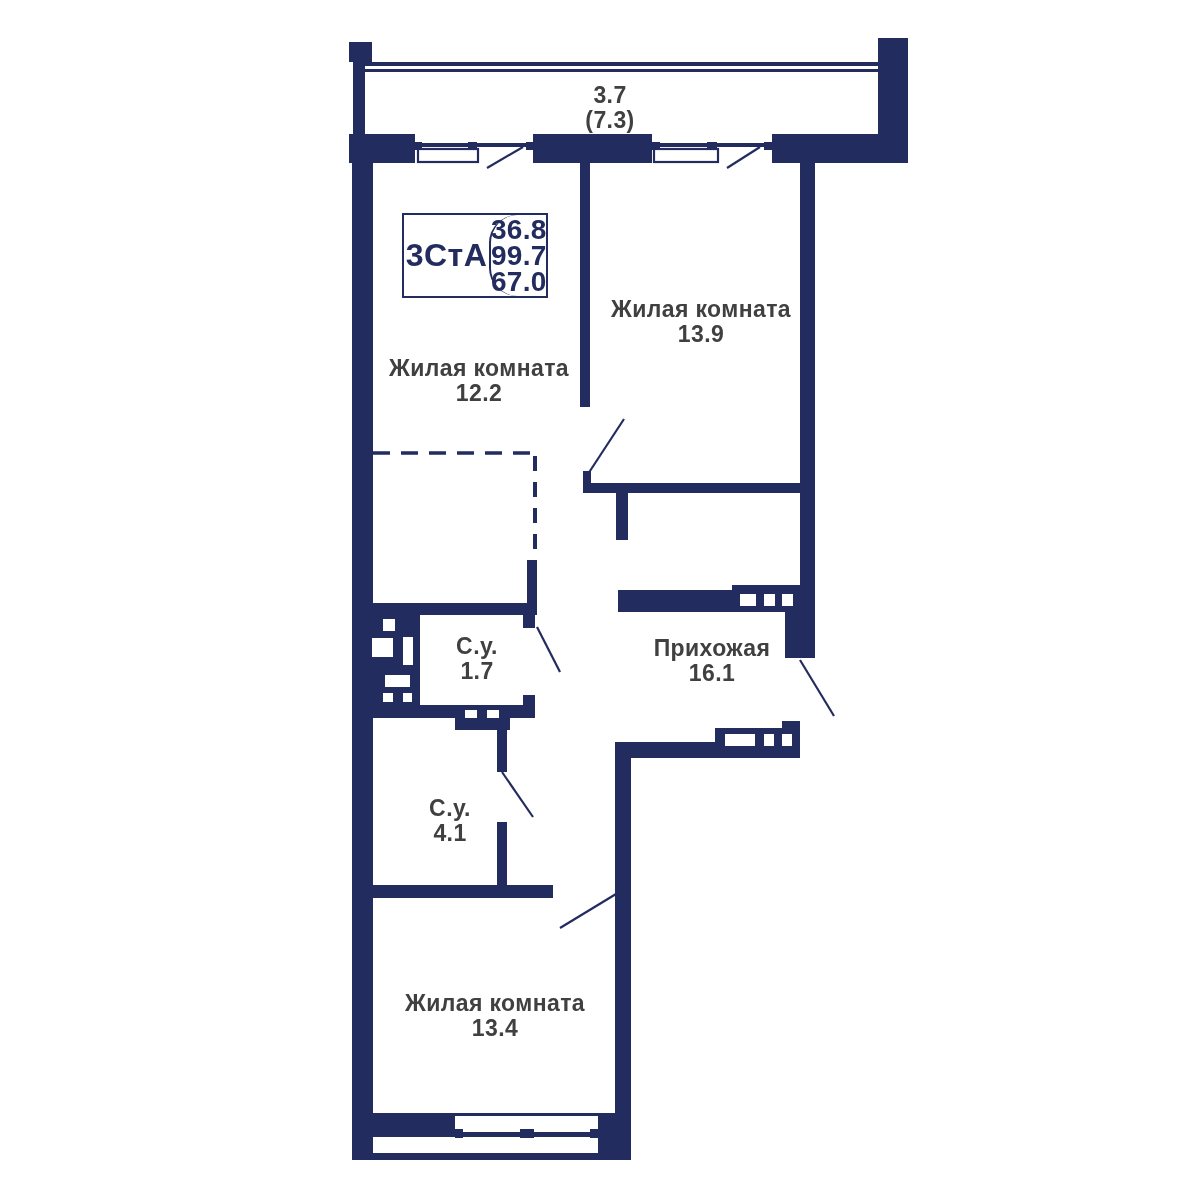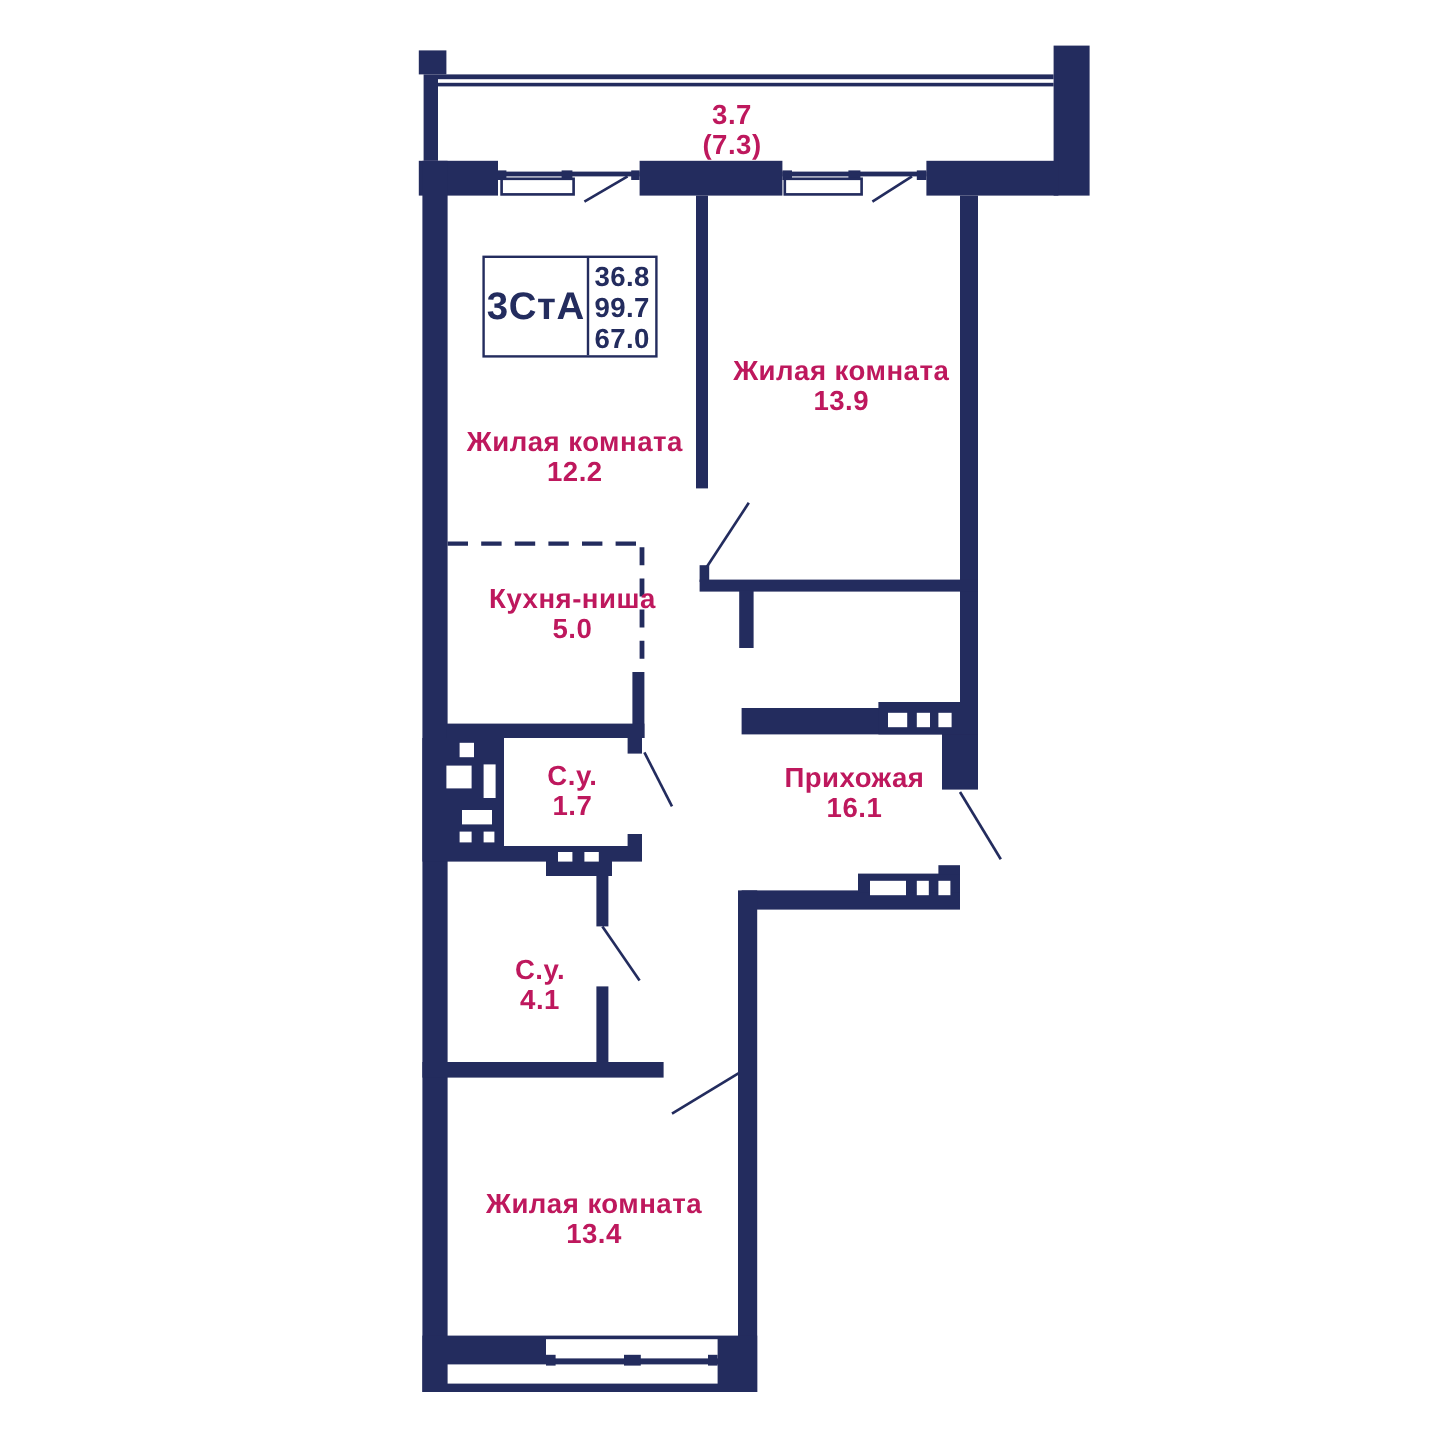--- a/index.html
+++ b/index.html
@@ -8,21 +8,21 @@
     width:1200px;height:1200px;
     background:#ffffff;
     font-family:"Liberation Sans", sans-serif;
     overflow:hidden;
   }
   .plan-svg{position:absolute;left:0;top:0;}
   .lbl{
     position:absolute;
     transform:translateX(-50%);
     text-align:center;
-    color:#be185d;
+    color:#404040;
     font-size:23px;
     font-weight:600;
     letter-spacing:.4px;
     line-height:25px;
     white-space:nowrap;
   }
   .info-box{
     position:absolute;
     left:402px;top:213px;
     width:146px;height:85px;
@@ -33,21 +33,21 @@
   }
   .info-box .type-cell{
     flex:0 0 85px;
     display:flex;align-items:center;justify-content:center;
     font-size:32px;font-weight:600;letter-spacing:.5px;
   }
   .info-box .areas-cell{
     flex:1;
     border-left:2.5px solid #232c5e;
     display:flex;flex-direction:column;align-items:center;justify-content:center;
-    font-size:23px;font-weight:600;line-height:26px;letter-spacing:.3px;
+    font-size:28px;font-weight:600;line-height:26px;letter-spacing:.3px;border-radius:28px;
   }
 </style>
 </head>
 <body>
 
 <div class="canvas">
 
   <svg class="plan-svg" width="1200" height="1200" viewBox="0 0 1200 1200">
     <g fill="#232c5e" stroke="none">
 
@@ -178,24 +178,20 @@
   <div class="lbl" style="left:701px;top:297px">
     <div>Жилая комната</div>
     <div>13.9</div>
   </div>
 
   <div class="lbl" style="left:479px;top:356px">
     <div>Жилая комната</div>
     <div>12.2</div>
   </div>
 
-  <div class="lbl" style="left:477px;top:487px">
-    <div>Кухня-ниша</div>
-    <div>5.0</div>
-  </div>
 
 
   <div class="lbl" style="left:477px;top:634px">
     <div>С.у.</div>
     <div>1.7</div>
   </div>
 
   <div class="lbl" style="left:712px;top:636px">
     <div>Прихожая</div>
     <div>16.1</div>

